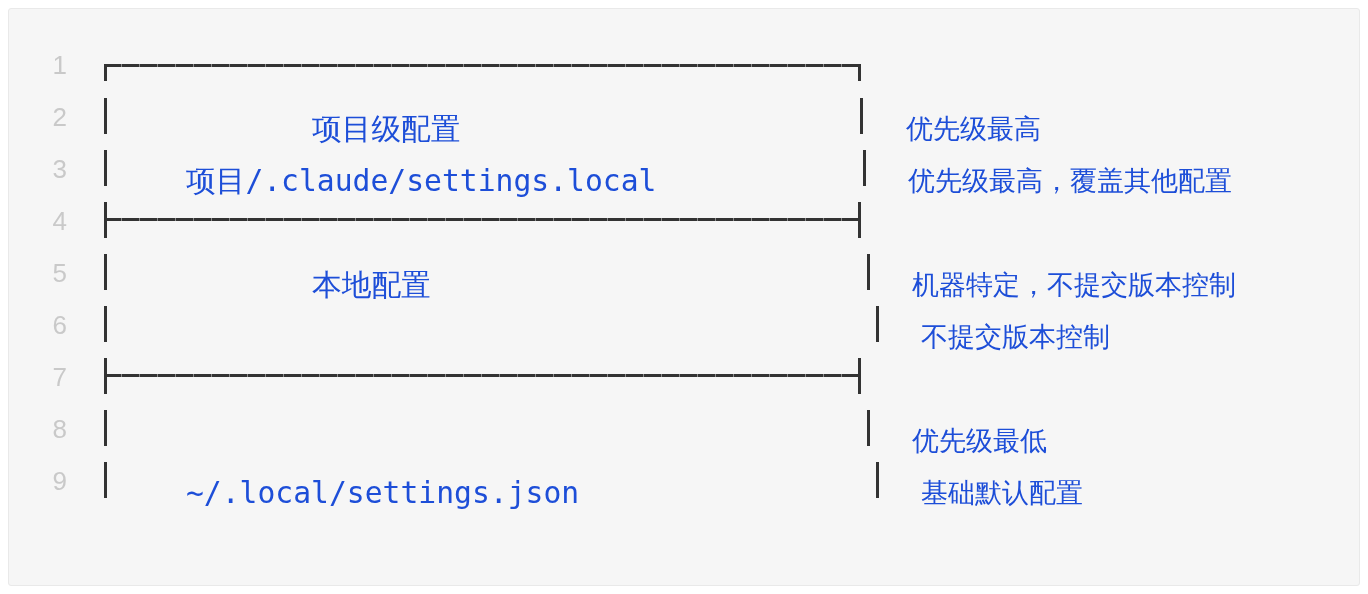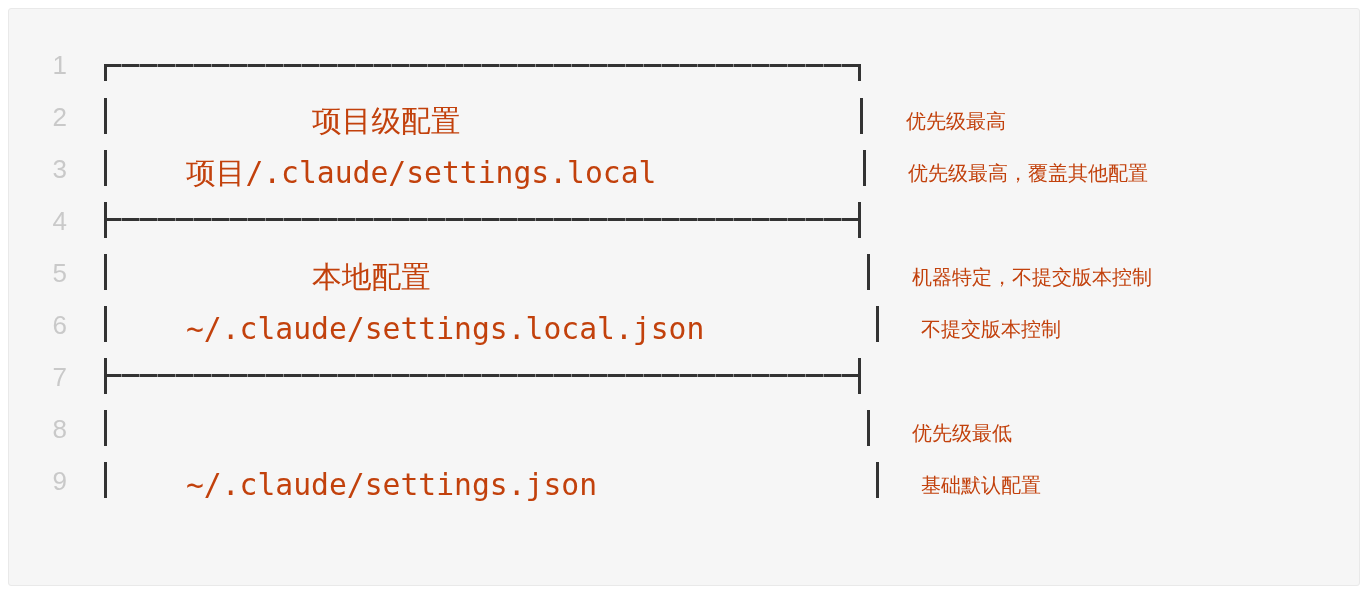--- a/index.html
+++ b/index.html
@@ -32,30 +32,30 @@
     left: 0;
     width: 58px;
     text-align: right;
     color: #c9c9c9;
     font-family: "Liberation Sans", sans-serif;
     font-size: 26px;
     line-height: 52px;
   }
   .seg {
     position: absolute;
-    top: 4px;
-    color: #c2410c;
+    top: 12px;
+    color: #1d4ed8;
     font-family: "DejaVu Sans Mono", monospace;
     font-size: 29.7px;
     line-height: 52px;
     white-space: pre;
   }
   .note {
     font-family: "DejaVu Sans", sans-serif;
-    font-size: 20px;
+    font-size: 27px;
   }
   .vbar {
     position: absolute;
     width: 3px;
     background: #333333;
   }
   .hrule {
     position: absolute;
     height: 3px;
     background: #333333;
@@ -103,21 +103,20 @@
     <span class="ln">5</span>
     <div class="vbar" style="left:95px; top:7px; height:36px;"></div>
     <span class="seg" style="left:303px">本地配置</span>
     <div class="vbar" style="left:858px; top:7px; height:36px;"></div>
     <span class="seg note" style="left:903px">机器特定，不提交版本控制</span>
   </div>
 
   <div class="line" style="top:290px">
     <span class="ln">6</span>
     <div class="vbar" style="left:95px; top:7px; height:36px;"></div>
-    <span class="seg" style="left:177px">~/.claude/settings.local.json</span>
     <div class="vbar" style="left:867px; top:7px; height:36px;"></div>
     <span class="seg note" style="left:912px">不提交版本控制</span>
   </div>
 
   <div class="line" style="top:342px">
     <span class="ln">7</span>
     <div class="vbar" style="left:95px; top:7px; height:36px;"></div>
     <div class="hrule dashed" style="left:95px; top:23px; width:757px;"></div>
     <div class="vbar" style="left:849px; top:7px; height:36px;"></div>
   </div>
@@ -125,19 +124,19 @@
   <div class="line" style="top:394px">
     <span class="ln">8</span>
     <div class="vbar" style="left:95px; top:7px; height:36px;"></div>
     <div class="vbar" style="left:858px; top:7px; height:36px;"></div>
     <span class="seg note" style="left:903px">优先级最低</span>
   </div>
 
   <div class="line" style="top:446px">
     <span class="ln">9</span>
     <div class="vbar" style="left:95px; top:7px; height:36px;"></div>
-    <span class="seg" style="left:177px">~/.claude/settings.json</span>
+    <span class="seg" style="left:177px">~/.local/settings.json</span>
     <div class="vbar" style="left:867px; top:7px; height:36px;"></div>
     <span class="seg note" style="left:912px">基础默认配置</span>
   </div>
 
 
 </div>
 
 </body></html>

